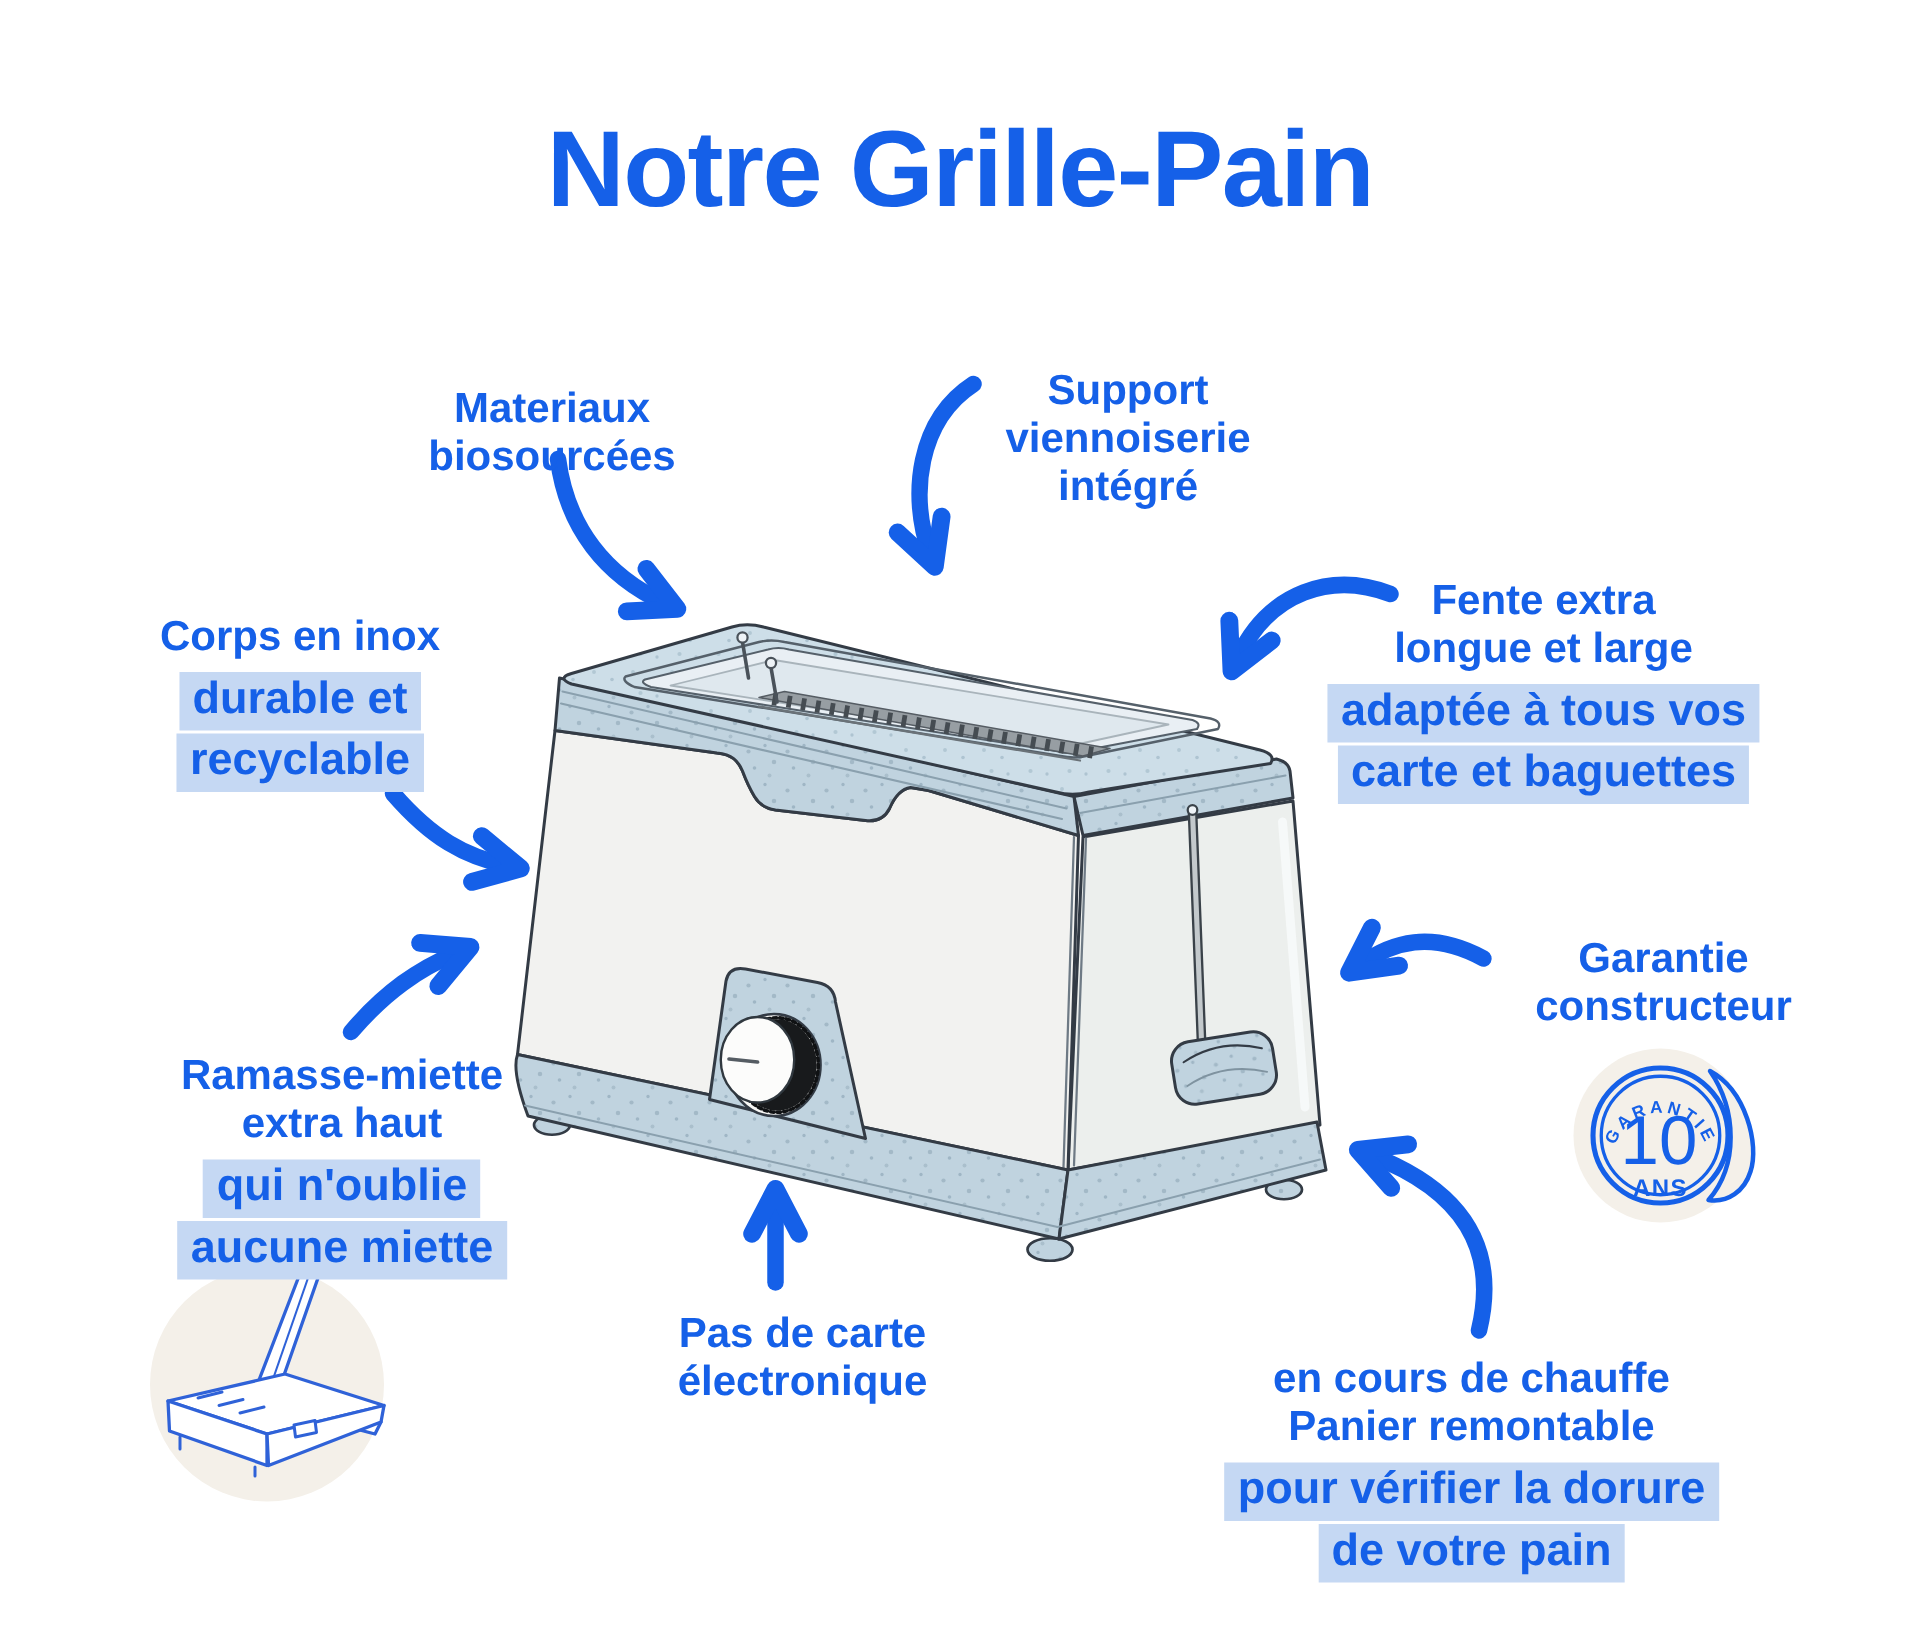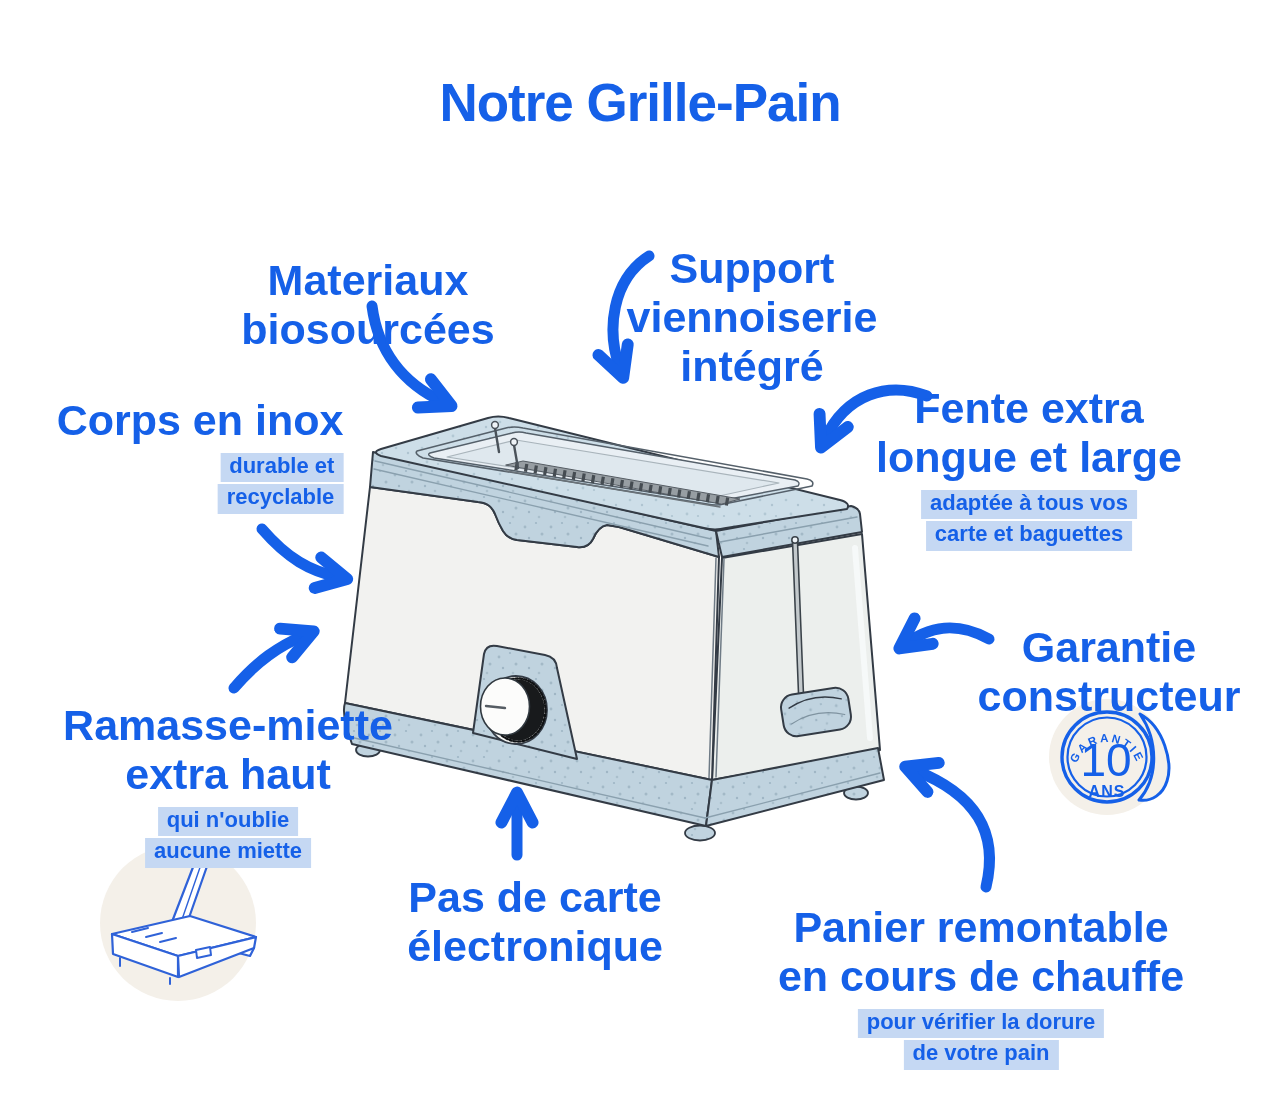--- a/index.html
+++ b/index.html
@@ -6,30 +6,30 @@
     --blue:#1560e8;
     --hl:#c5d8f3;
   }
   html,body{margin:0;padding:0;background:#ffffff;}
   .canvas{
     position:relative;width:1280px;height:1100px;background:#ffffff;overflow:hidden;
     font-family:"Liberation Sans",sans-serif;
   }
   .title{
     position:absolute;left:0;right:0;top:72px;margin:0;text-align:center;
-    font-size:53px;font-weight:700;color:var(--blue);letter-spacing:-1px;
+    font-size:72px;font-weight:700;color:var(--blue);letter-spacing:-1px;
   }
   .art{position:absolute;left:0;top:0;width:1280px;height:1100px;}
   .callout{
     position:absolute;transform:translateX(-50%);text-align:center;
     color:var(--blue);font-weight:700;white-space:nowrap;
   }
-  .callout .main{font-size:43px;line-height:1.14;}
+  .callout .main{font-size:28px;line-height:1.14;}
   .callout .main span{display:block;}
-  .callout .sub{margin-top:7px;font-size:22px;line-height:1.2;}
+  .callout .sub{margin-top:7px;font-size:30px;line-height:1.2;}
   .callout .sub .hl{
     display:inline-block;background:var(--hl);padding:0 9px 3px;margin:1px 0;
   }
   svg text{font-family:"Liberation Sans",sans-serif;}
 </style>
 </head>
 <body>
 
 <div class="canvas">
 
@@ -195,21 +195,21 @@
     <div class="main">
       <span>Fente extra</span>
       <span>longue et large</span>
     </div>
     <div class="sub">
       <span class="hl">adaptée à tous vos</span><br>
       <span class="hl">carte et baguettes</span>
     </div>
   </div>
 
-  <div class="callout" style="left:200px;top:396px;text-align:right;">
+  <div class="callout" style="left:200px;top:408px;">
     <div class="main">
       <span>Corps en inox</span>
     </div>
     <div class="sub">
       <span class="hl">durable et</span><br>
       <span class="hl">recyclable</span>
     </div>
   </div>
 
   <div class="callout" style="left:1109px;top:623px;">
@@ -232,22 +232,22 @@
 
   <div class="callout" style="left:535px;top:873px;">
     <div class="main">
       <span>Pas de carte</span>
       <span>électronique</span>
     </div>
   </div>
 
   <div class="callout" style="left:981px;top:903px;">
     <div class="main">
+      <span>en cours de chauffe</span>
       <span>Panier remontable</span>
-      <span>en cours de chauffe</span>
     </div>
     <div class="sub">
       <span class="hl">pour vérifier la dorure</span><br>
       <span class="hl">de votre pain</span>
     </div>
   </div>
 
 </div>
 
 </body></html>

